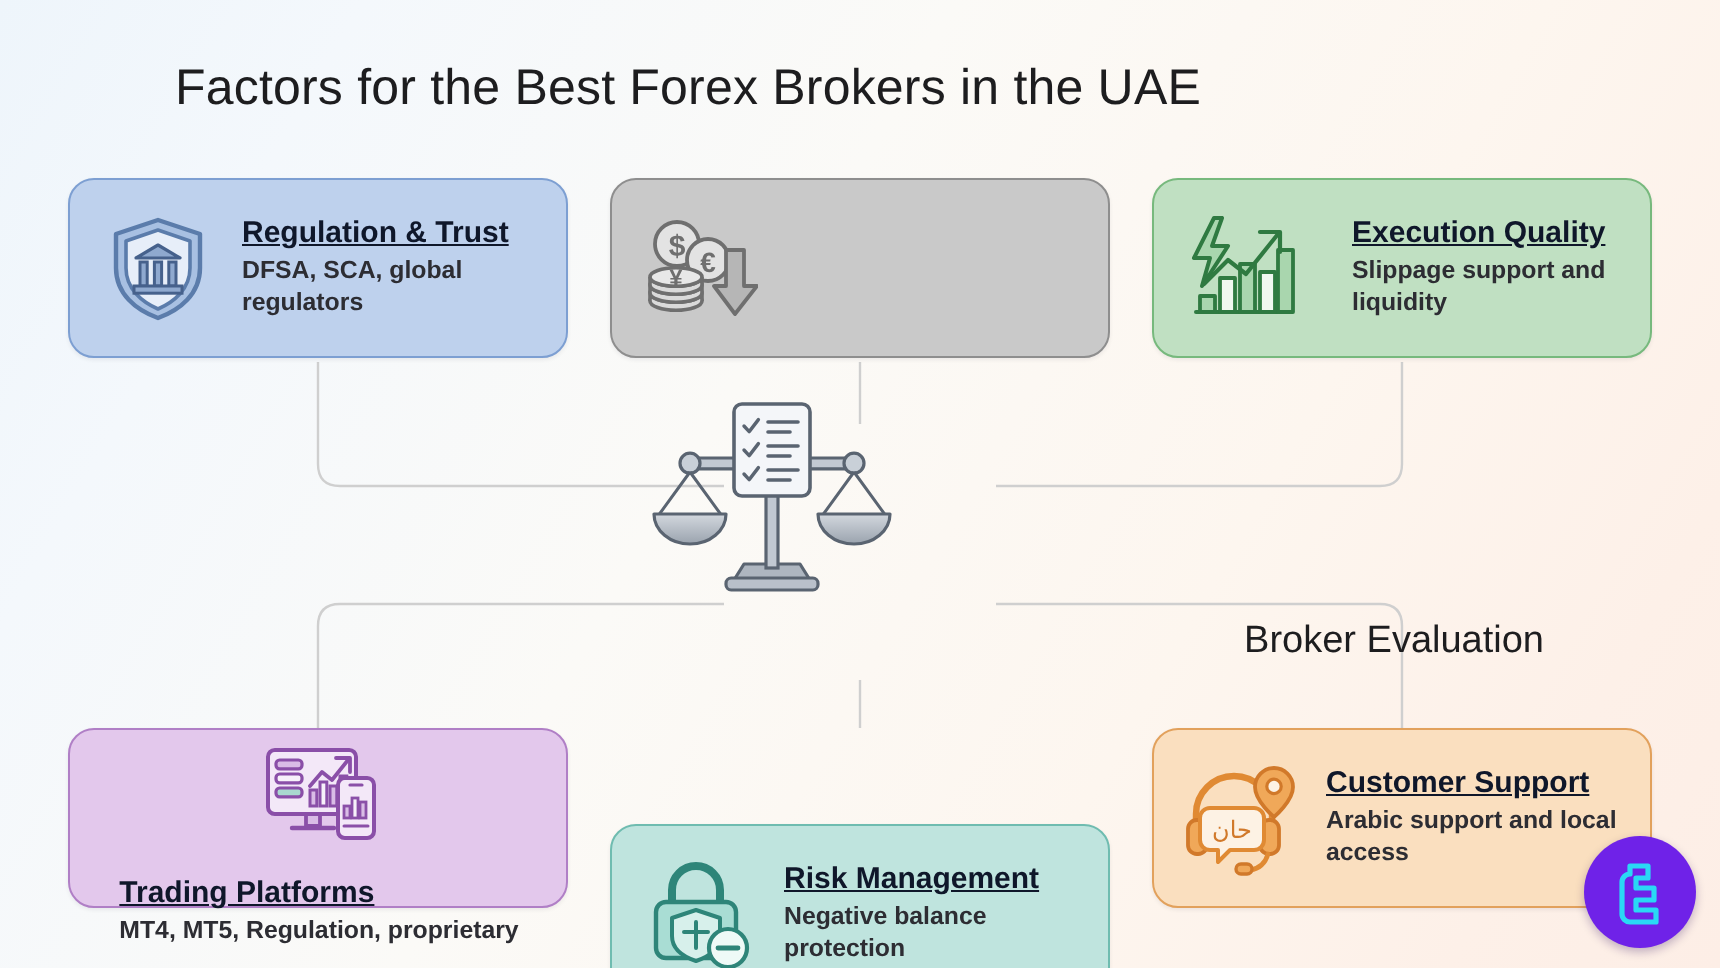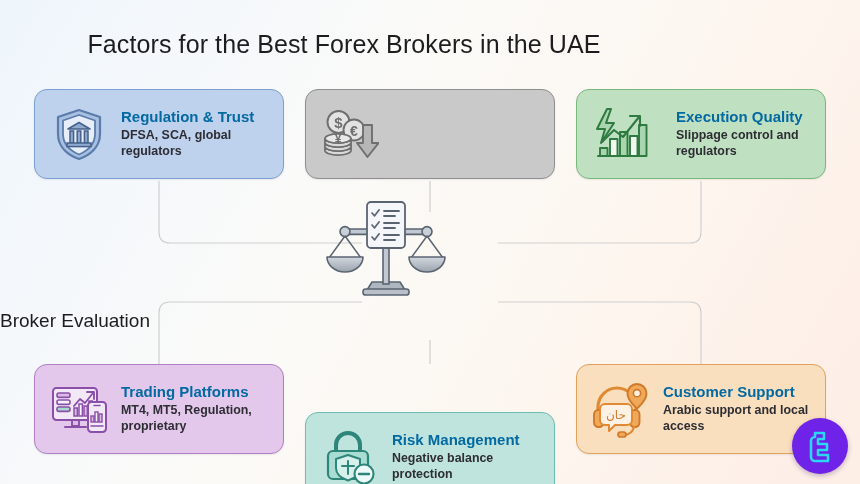--- a/index.html
+++ b/index.html
@@ -70,56 +70,57 @@
     align-items: center;
     justify-content: center;
   }
   .card .icon svg { display: block; }
 
   .card .txt { flex: 1 1 auto; min-width: 0; }
 
   .card .hd {
     font-size: 15px;
     font-weight: 700;
-    color: #0369a1;
+    color: #0f172a;
     line-height: 1.15;
     margin-bottom: 3px;
     white-space: nowrap;
+    text-decoration: underline;
   }
   .card .sb {
     font-size: 12.4px;
     font-weight: 700;
     color: #2d2d33;
     line-height: 1.28;
   }
 
   
   #card-regulation       { left: 34px;  top: 89px; }
   #card-trading-costs    { left: 305px; top: 89px; }
   #card-execution        { left: 576px; top: 89px; }
   #card-platforms        { left: 34px;  top: 364px; }
   #card-risk             { left: 305px; top: 364px; margin-top: 48px; }
   #card-support          { left: 576px; top: 364px; }
 
   
   #card-regulation    { background: #bed1ed; border-color: #7d9fd2; }
   #card-trading-costs { background: #c9c9c9; border-color: #8e8e8e; }
   #card-execution     { background: #c0e0c2; border-color: #77b97d; gap: 24px; }
-  #card-platforms     { background: #e3c8ec; border-color: #b07fc6; }
+  #card-platforms     { background: #e3c8ec; border-color: #b07fc6; flex-direction: column; }
   #card-risk          { background: #bfe4de; border-color: #6fbcb0; }
   #card-support       { background: #fadfbf; border-color: #e9a css; }
   #card-support       { background: #fadfbf; border-color: #e2a15c; }
 
   
   #center-node {
     position: absolute;
     left: 0;
     top: 196px;
     width: 772px;
-    text-align: left;
+    text-align: right;
   }
   #center-node .scale-wrap {
     height: 104px;
     display: flex;
     align-items: center;
     justify-content: center;
   }
   #center-label {
     margin-top: 10px;
     font-size: 19px;
@@ -272,21 +273,21 @@
           <rect x="38" y="31" width="7.5" height="20" fill="#f0f8f0"></rect>
           <rect x="47" y="20" width="7.5" height="31" fill="#a9d6ae"></rect>
         </g>
 
         <path d="M10,37 L22,25 L31,32 L47,12" fill="none" stroke="#2f7a41" stroke-width="2.1" stroke-linecap="round" stroke-linejoin="round"></path>
         <path d="M38,11 h10 v10" fill="none" stroke="#2f7a41" stroke-width="2.1" stroke-linecap="round" stroke-linejoin="round"></path>
       </svg>
     </div>
     <div class="txt">
       <div class="hd">Execution Quality</div>
-      <div class="sb">Slippage control and regulators</div>
+      <div class="sb">Slippage support and liquidity</div>
     </div>
   </div>
 
   <div class="card" id="card-platforms">
     <div class="icon">
       <svg width="58" height="58" viewBox="0 0 58 58">
 
         <rect x="3" y="8" width="44" height="32" rx="3.4" fill="#f3e8f8" stroke="#8a4fa8" stroke-width="2"></rect>
         <path d="M22,40 h7 v6 h-7 Z" fill="#d9bce6" stroke="#8a4fa8" stroke-width="1.9" stroke-linejoin="round"></path>
         <path d="M15,47 h21" stroke="#8a4fa8" stroke-width="2.2" stroke-linecap="round"></path>

